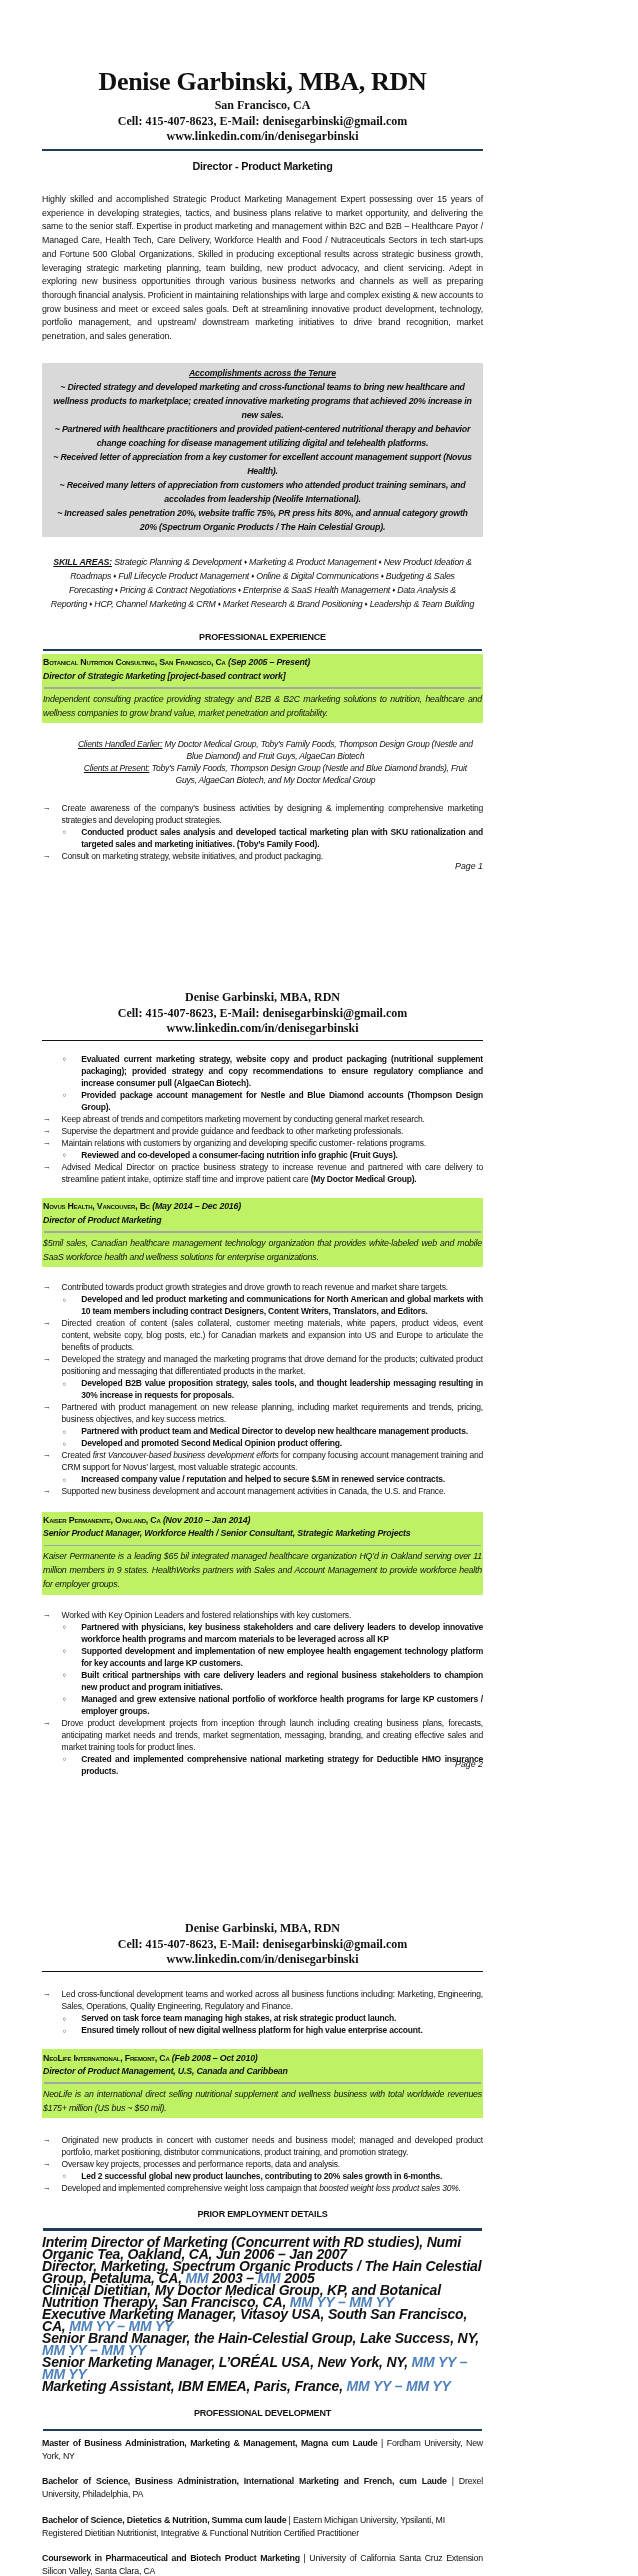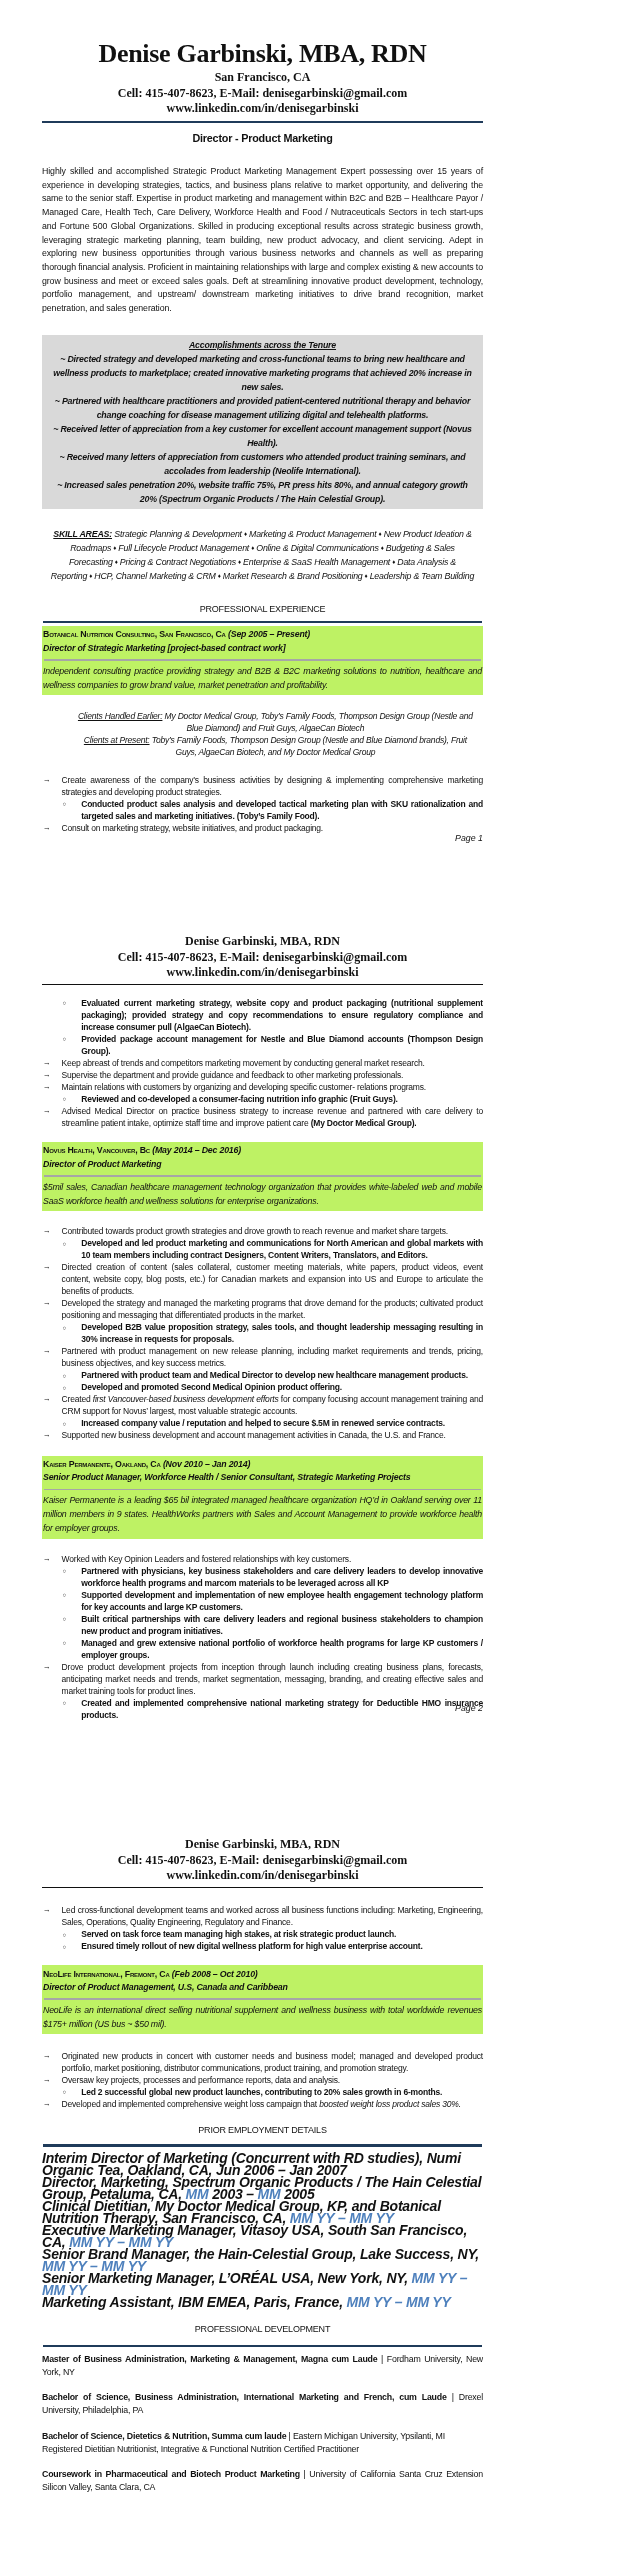--- a/index.html
+++ b/index.html
@@ -1,19 +1,19 @@
 <!DOCTYPE html>
 <html style="font-size:8.2px"><head>
 <meta charset="utf-8">
 <style>
   * { box-sizing: border-box; margin: 0; padding: 0; }
   html, body { background: #ffffff; }
   body { width: 639px; color: #111; font-family: "Liberation Sans", sans-serif; }
 
-  .page { position: relative; width: 525px; height: 903px; background: #fff; padding: 0 42px; }
+  .page { position: relative; width: 525px; height: 903px; background: #fff; padding: 0 42px; margin-top: 28px; }
 
   
   .hdr { text-align: center; font-family: "Liberation Serif", serif; font-weight: bold; color: #111; }
   .p1 .hdr { padding-top: 39px; }
   .p1 .hdr .name { font-size: 26px; line-height: 30px; letter-spacing: -0.3px; }
   .p1 .hdr .loc { font-size: 12px; line-height: 15.5px; margin-top: 1px; }
   .hdr .contact { font-size: 12px; line-height: 15.5px; }
   .hdr .linkedin { font-size: 12px; line-height: 15.5px; }
   .p1 .hdr-rule { height: 2.6px; background: #1f3b5a; margin-top: 4.1px; }
 
@@ -25,21 +25,21 @@
 
   .summary { font-size: 8.8px; line-height: 13.7px; text-align: justify; margin-top: 20.6px; letter-spacing: -0.1px; }
 
   .accomp { background: #d9d9d9; margin-top: 19.6px; padding: 2.1px 7.2px 3.1px; text-align: center; font-weight: bold; font-style: italic; font-size: 8.8px; line-height: 14px; letter-spacing: -0.2px; }
   .accomp .acc-title { text-decoration: underline; }
 
   .skills { text-align: center; font-style: italic; font-size: 8.8px; line-height: 14px; margin-top: 18.5px; padding: 0 6.2px; letter-spacing: -0.2px; }
   .skills .skills-label { font-weight: bold; text-decoration: underline; }
   .diamond { font-style: normal; font-size: 6.2px; vertical-align: 1px; margin: 0 2.1px; }
 
-  .section-title { text-align: center; font-weight: normal; font-size: 9px; letter-spacing: -0.2px; }
+  .section-title { text-align: center; font-weight: bold; font-size: 9px; letter-spacing: -0.2px; }
   .section-rule { height: 2.1px; background: #1f3b5a; margin: 0 1px; }
 
   .job-band { background: #bef264; padding: 2.1px 1px 3.1px; }
   .job-company { font-weight: bold; font-size: 8.8px; line-height: 13.4px; font-variant: small-caps; letter-spacing: -0.2px; }
   .job-company .dates { font-style: italic; font-variant: normal; }
   .job-role { font-weight: bold; font-style: italic; font-size: 8.8px; line-height: 13.4px; letter-spacing: -0.2px; }
   .job-sep { height: 1.5px; background: #a6a6a6; margin: 4.1px 1px 3.1px; }
   .job-desc { font-style: italic; font-size: 8.8px; line-height: 14px; letter-spacing: -0.2px; text-align: justify; }
 
   .clients { text-align: center; font-style: italic; font-size: 8.5px; line-height: 12px; margin-top: 15.5px; padding: 0 5.2px 0 31px; letter-spacing: -0.2px; }

